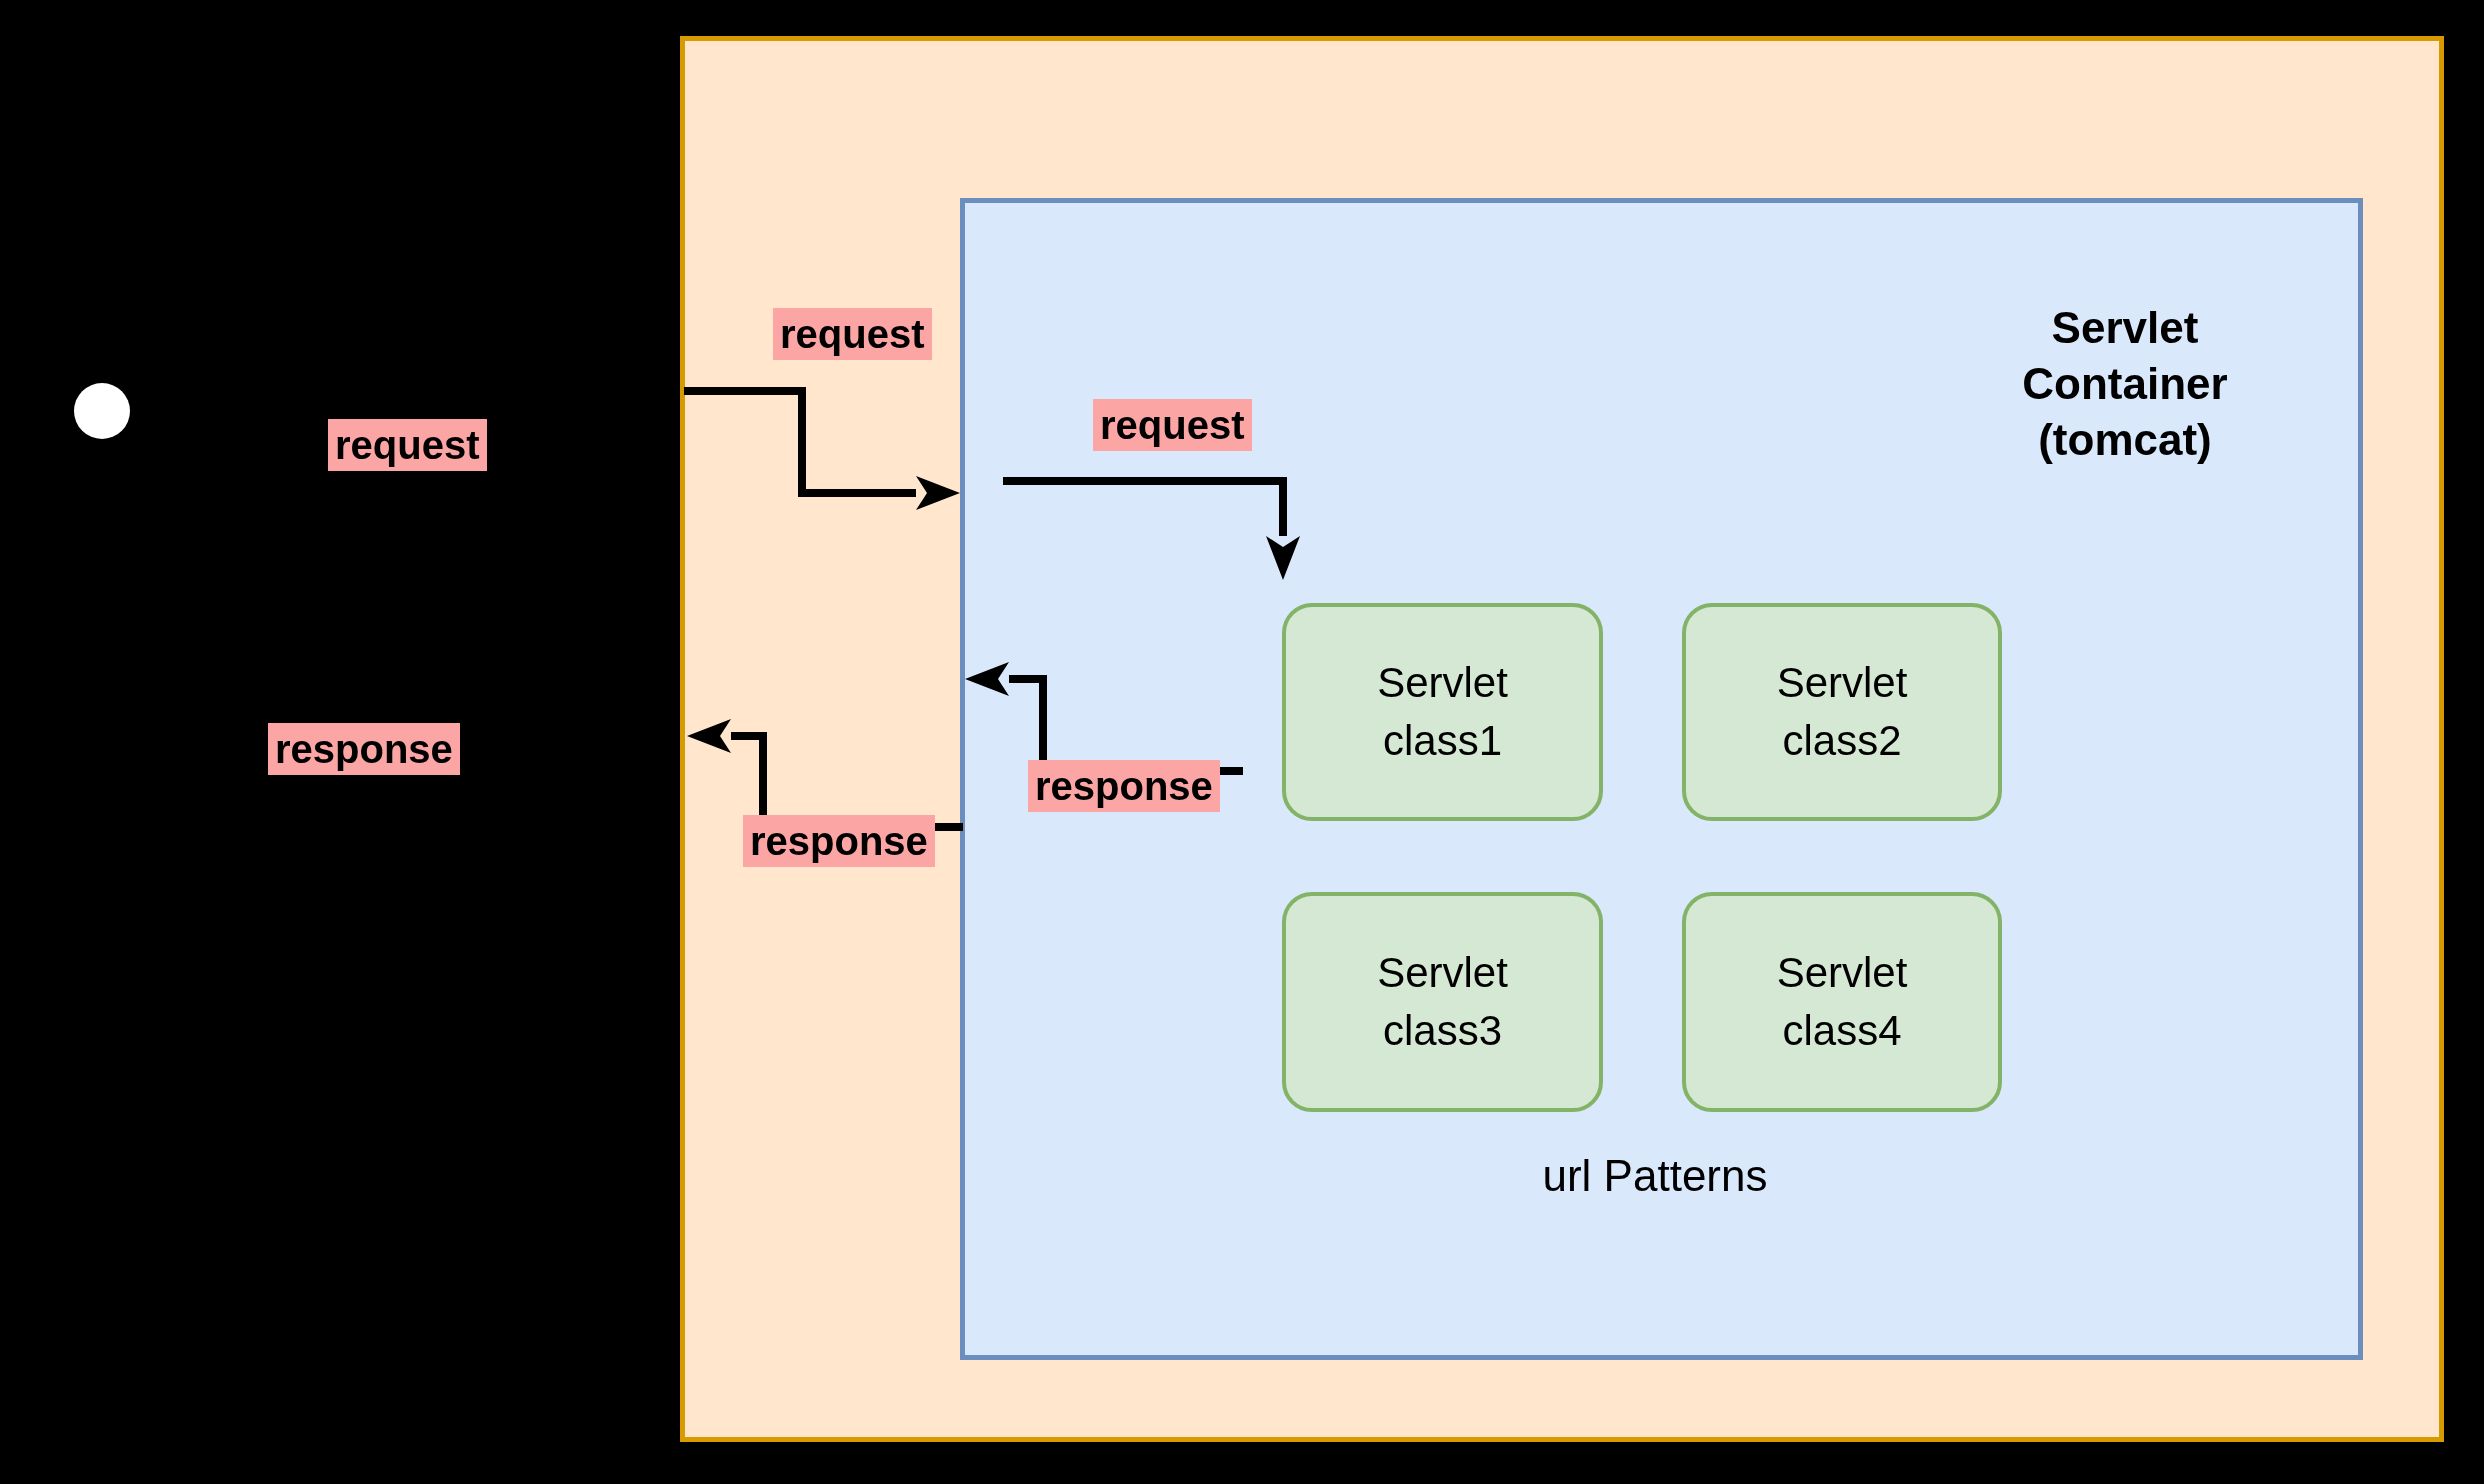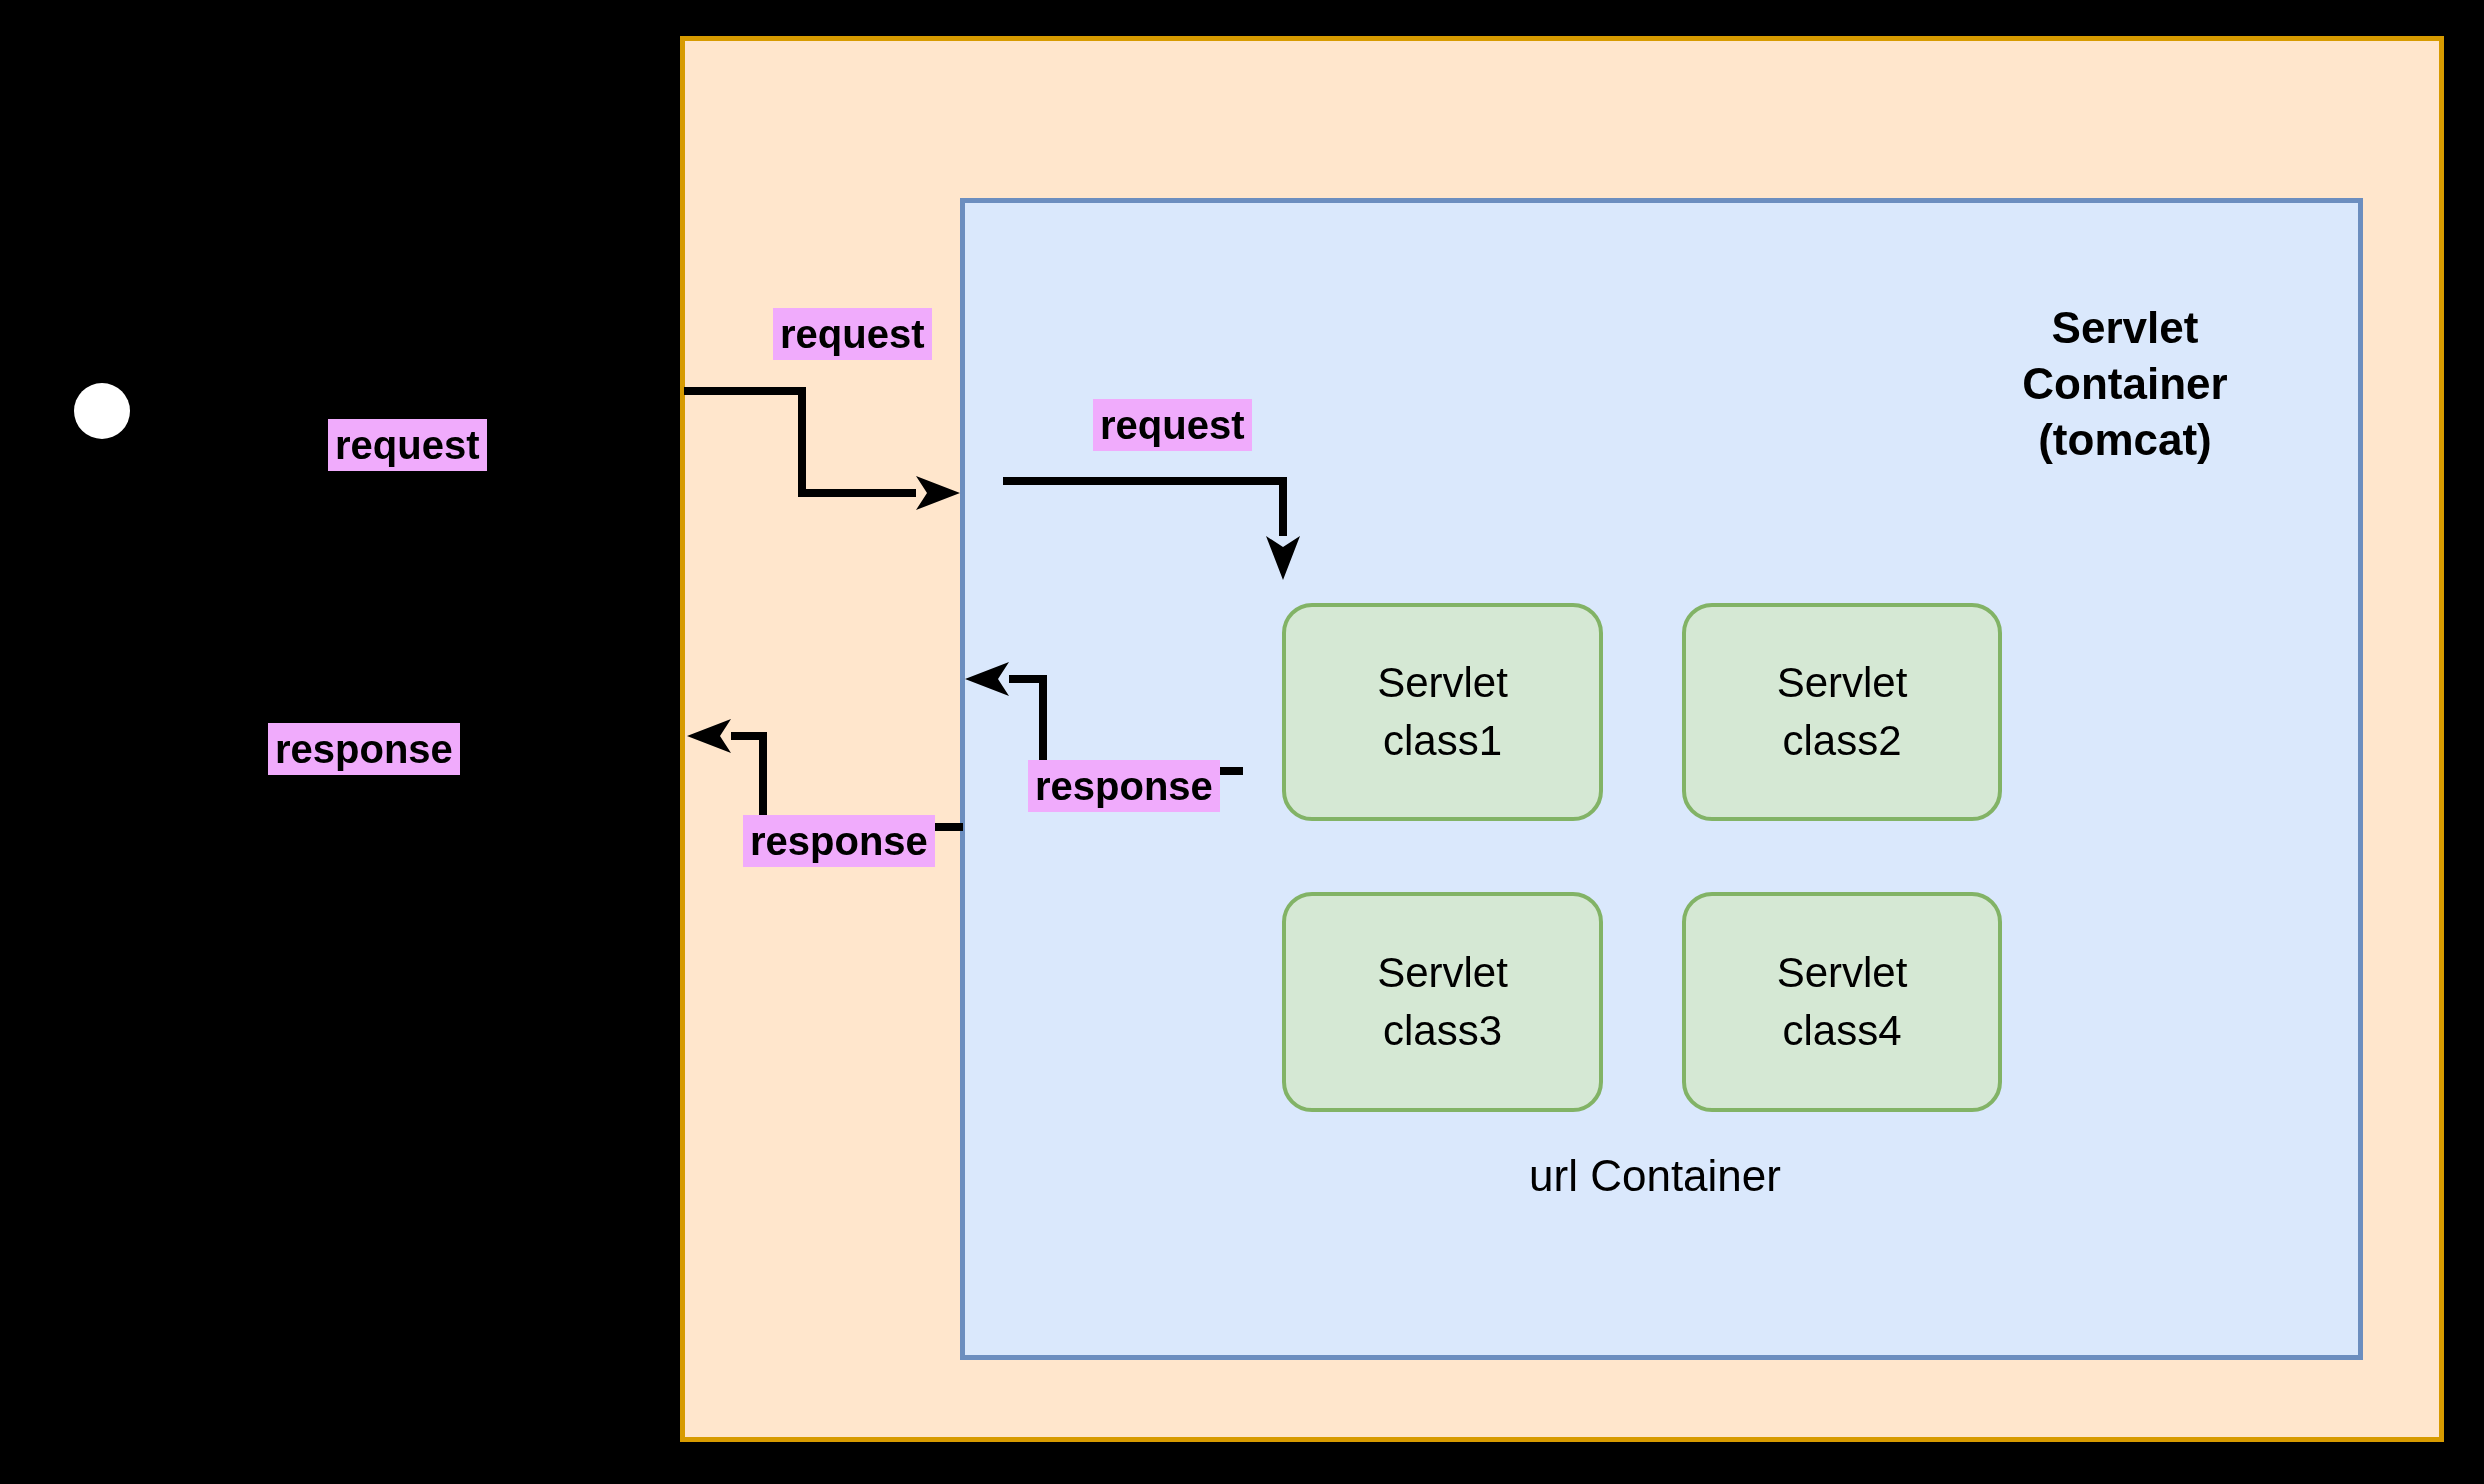--- a/index.html
+++ b/index.html
@@ -61,21 +61,21 @@
     left: 1455px; top: 1150px; width: 400px;
     font-size: 44px; line-height: 52px; text-align: center;
     z-index: 3;
   }
 
   
   #arrows { left: 0; top: 0; z-index: 5; }
 
   
   .edge-label {
-    background: #f0abfc; color: #000000;
+    background: #fca5a5; color: #000000;
     font-size: 40px; font-weight: bold; line-height: 48px;
     padding: 2px 7px; white-space: nowrap;
     z-index: 10;
   }
   .lbl-request-client    { left: 328px;  top: 419px; }
   .lbl-request-webserver { left: 773px;  top: 308px; }
   .lbl-request-container { left: 1093px; top: 399px; }
   .lbl-response-container{ left: 1028px; top: 760px; }
   .lbl-response-webserver{ left: 743px;  top: 815px; }
   .lbl-response-client   { left: 268px;  top: 723px; }
@@ -96,21 +96,21 @@
 
   <div class="abs servlet-box servlet-1">Servlet
 class1</div>
   <div class="abs servlet-box servlet-2">Servlet
 class2</div>
   <div class="abs servlet-box servlet-3">Servlet
 class3</div>
   <div class="abs servlet-box servlet-4">Servlet
 class4</div>
 
-  <div class="abs url-patterns">url Container</div>
+  <div class="abs url-patterns">url Patterns</div>
 
   <svg id="arrows" class="abs" width="2484" height="1484" viewBox="0 0 2484 1484">
     <defs>
       <marker id="arrowhead" markerUnits="userSpaceOnUse" markerWidth="46" markerHeight="40" refX="1" refY="20" orient="auto">
         <path d="M1,3 L45,20 L1,37 L12,20 Z" fill="#000000"></path>
       </marker>
     </defs>
 
     <polyline points="684,391 802,391 802,493 916,493" fill="none" stroke="#000000" stroke-width="8" marker-end="url(#arrowhead)"></polyline>
 

